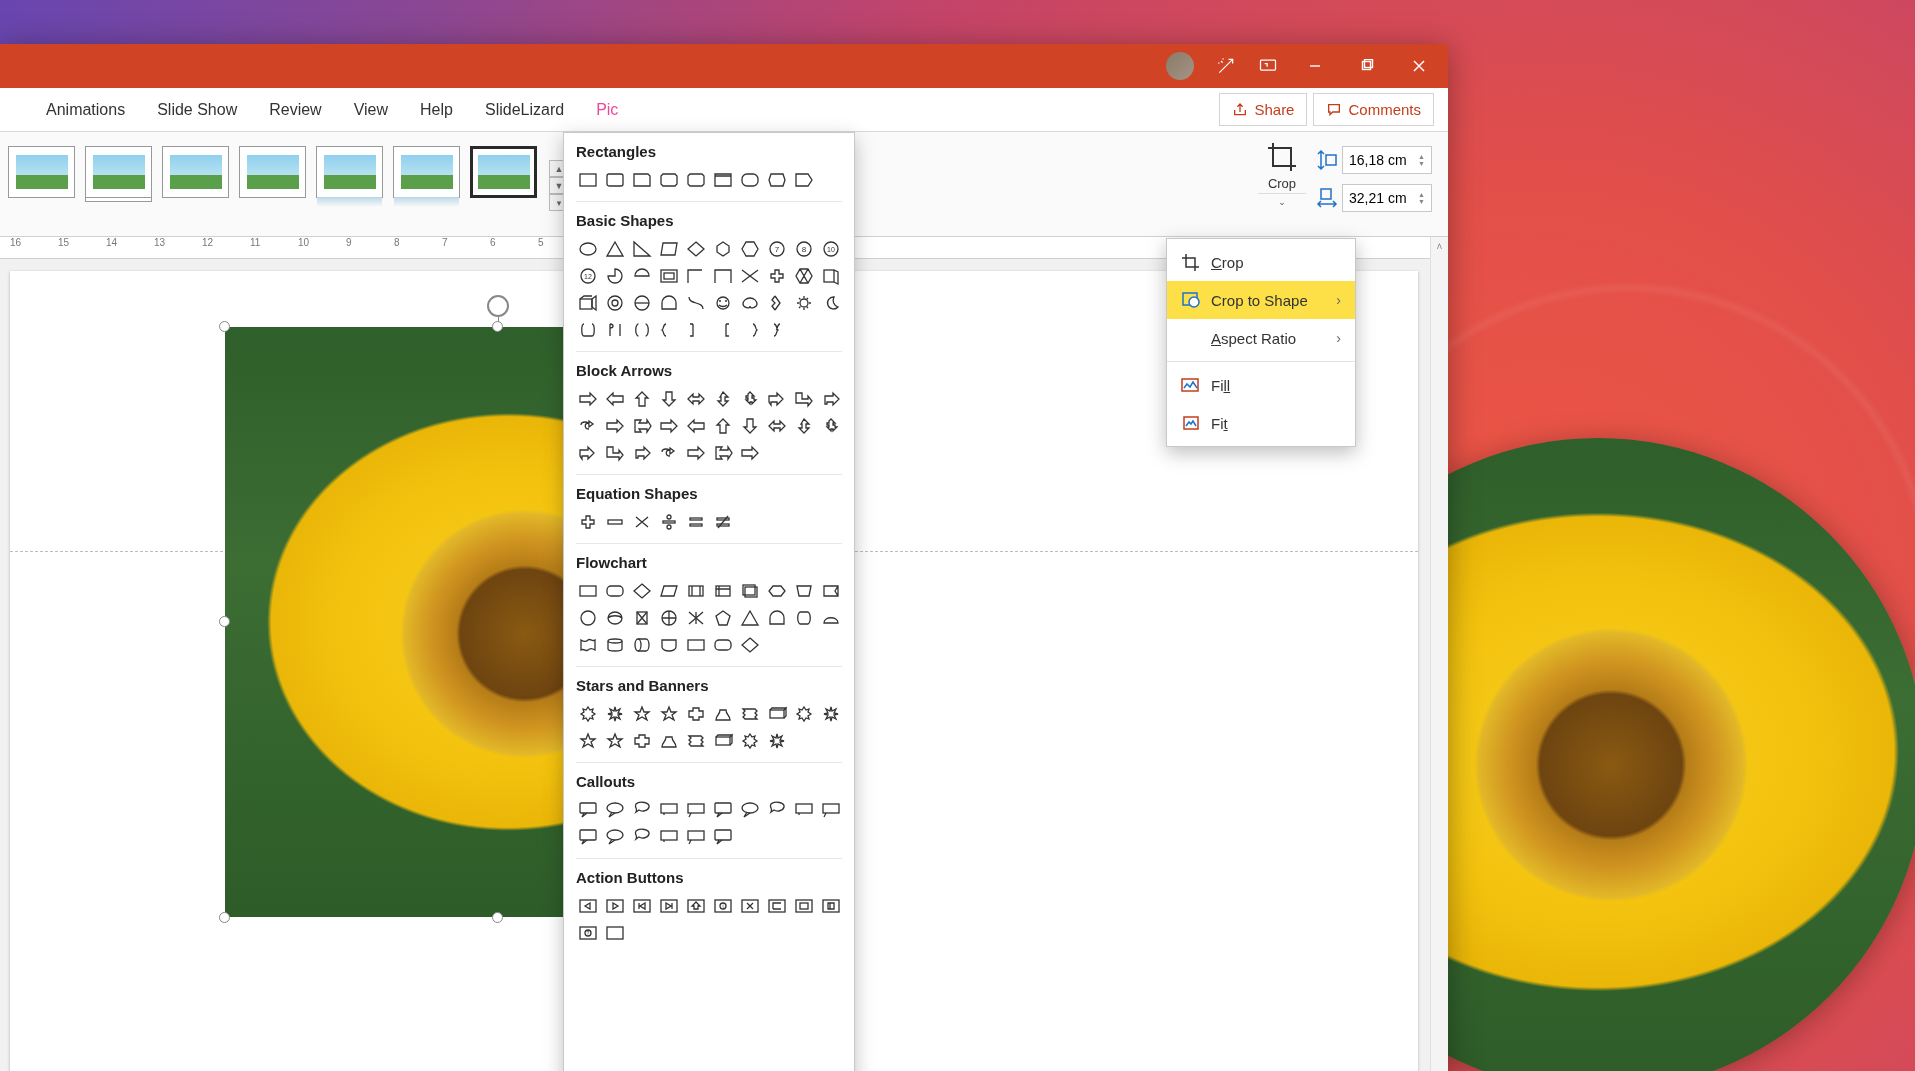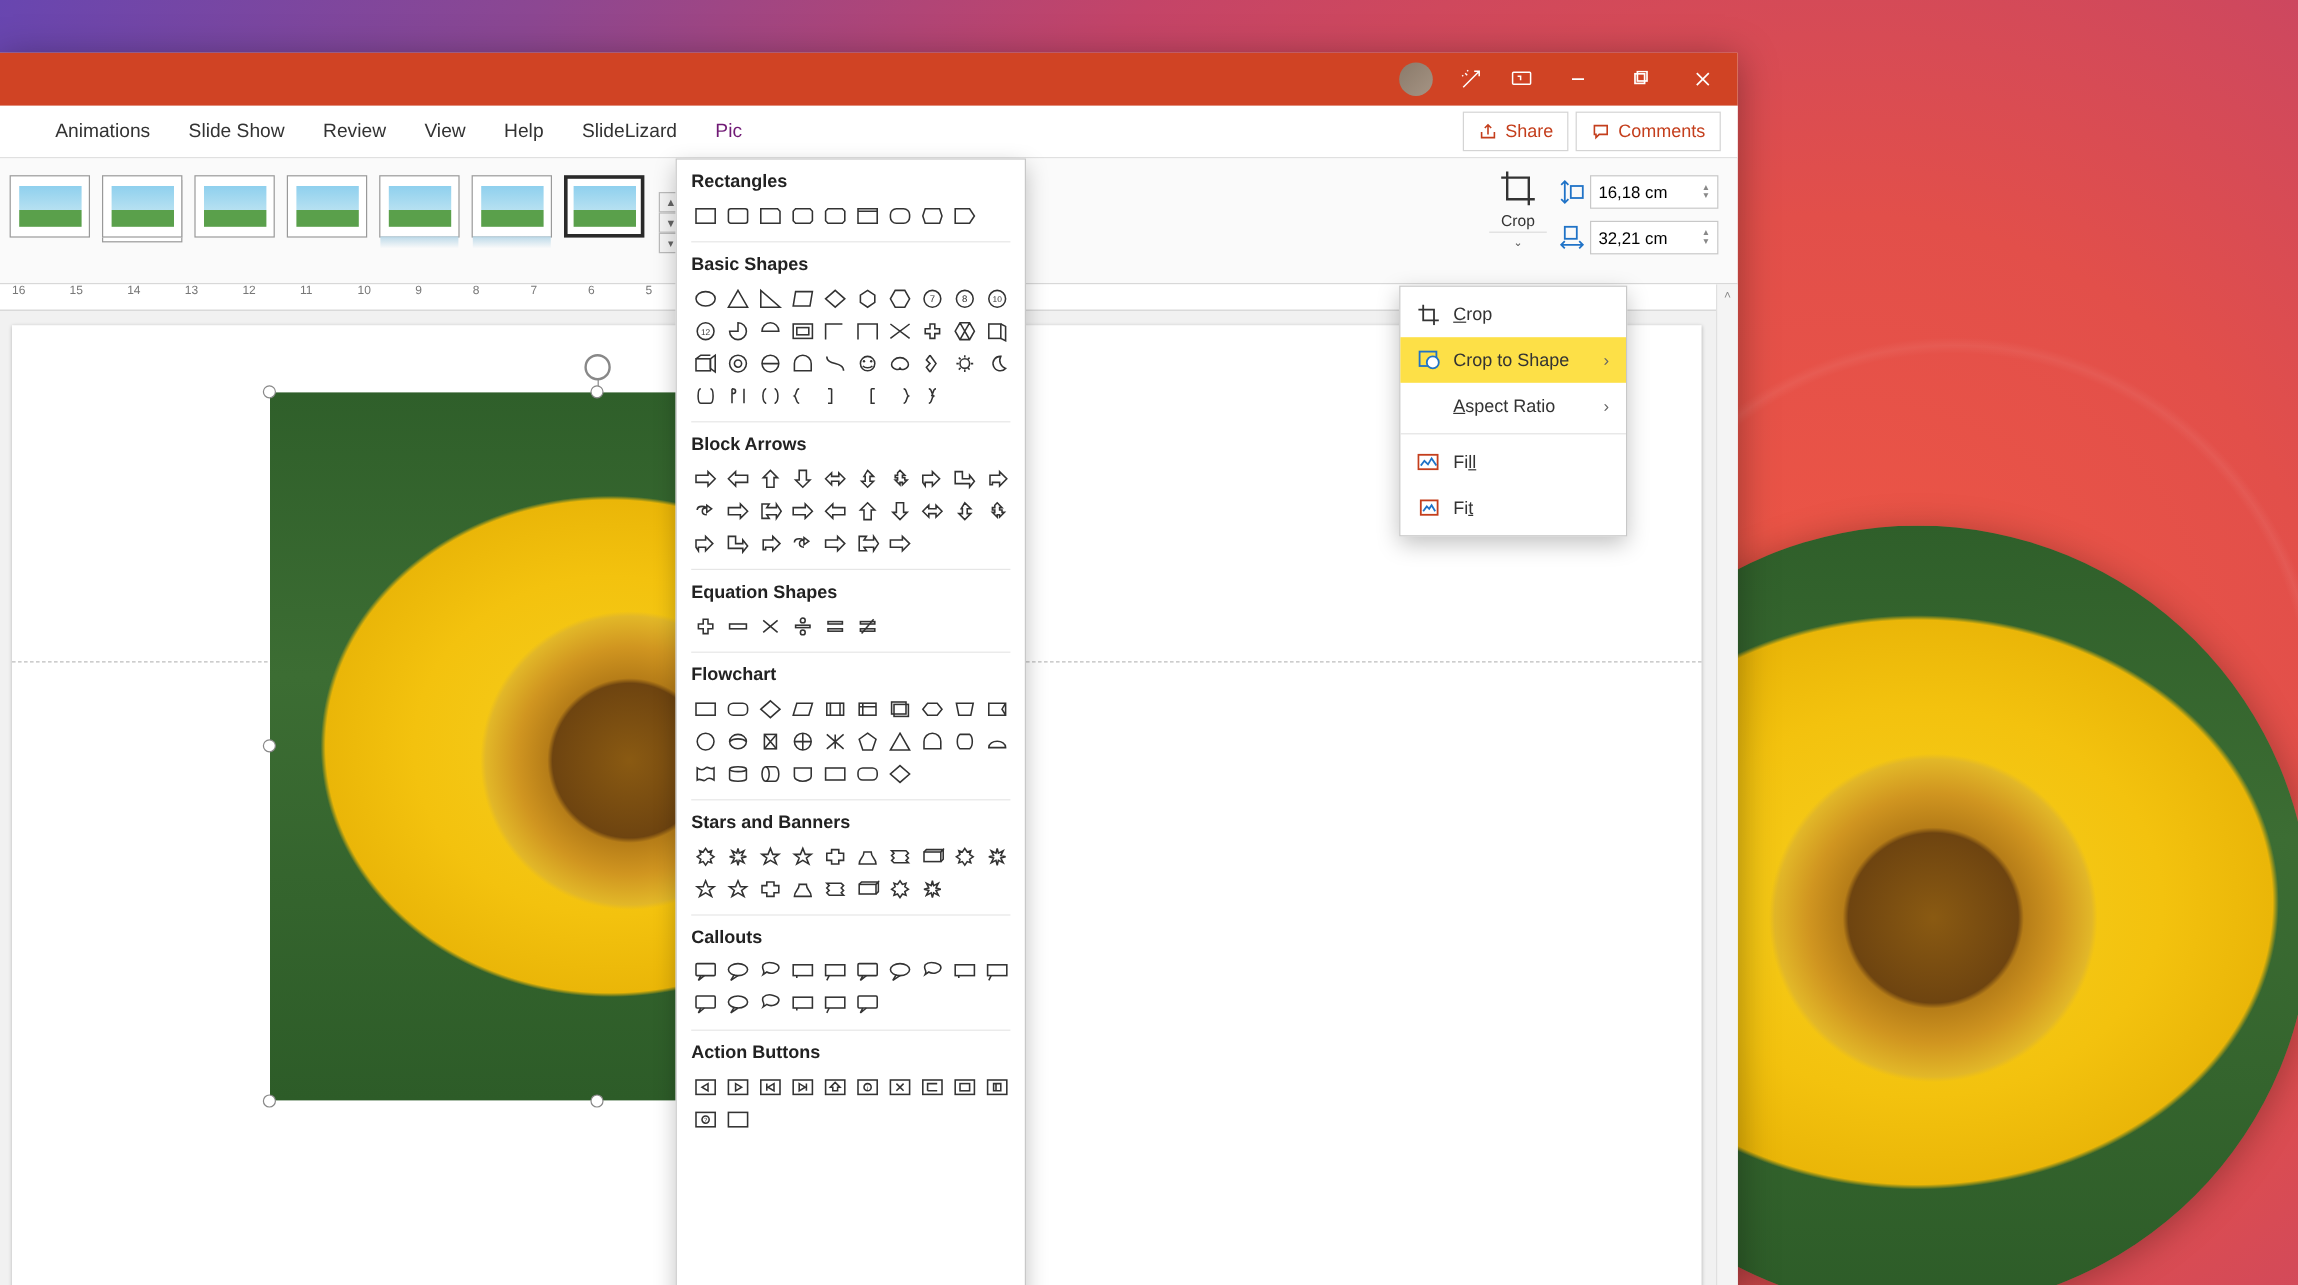--- a/index.html
+++ b/index.html
@@ -29,21 +29,21 @@
   .tb-btn svg { width:14px; height:14px; stroke:#fff; stroke-width:1.4; fill:none;}
   .avatar { width:28px; height:28px; border-radius:50%; background:linear-gradient(135deg,#8a7a6a,#a59484); margin-right:10px; }
   .magic-icon { width:40px; height:44px; display:flex;align-items:center;justify-content:center;}
 
   
   .tabstrip {
     height:44px; background:#fff; border-bottom:1px solid #d9d9d9;
     display:flex; align-items:center; padding:0 4px 0 30px; flex:0 0 44px;
   }
   .tab { padding:0 16px; height:44px; display:flex; align-items:center; font-size:16px; color:#333; cursor:pointer;}
-  .tab.active { color:#701a75;}
+  .tab.active { color:#ec4899;}
   .tabstrip .right-tools { margin-left:auto; display:flex; gap:6px; padding-right:10px;}
   .cmdbtn{ border:1px solid #d4d4d4; background:#fff; height:33px; padding:0 12px; display:flex; align-items:center; gap:6px; color:#c43e1c; font-size:15px; cursor:pointer;}
 
   
   .ribbon { height:105px; background:#fafafa; border-bottom:1px solid #d0d0d0; display:flex; position:relative; flex:0 0 105px;}
   .styles-gallery { display:flex; align-items:flex-start; padding:14px 8px 0 8px; gap:10px;}
   .style-thumb { width:67px; height:52px; background:#fff; border:1px solid #999; display:flex; align-items:center; justify-content:center; cursor:pointer;}
   .style-thumb.selected { border:3px solid #2a2a2a;}
   .style-thumb.db{ box-shadow: 0 4px 0 -1px #fff, 0 4px 0 0 #999;}
   .style-thumb.refl{ position:relative;}
@@ -56,21 +56,21 @@
   .picbtn .ico{width:20px;height:18px;}
   .ribbon .group-label{ position:absolute; bottom:4px; left:0; width:580px; text-align:center; font-size:13px; color:#6a6a6a;}
 
   .crop-group{ margin-left:auto; display:flex; align-items:flex-start; padding:8px 16px 0 8px; gap:10px;}
   .crop-main{ display:flex; flex-direction:column; align-items:center; width:48px;}
   .crop-main .cicon{ width:34px; height:34px;}
   .crop-main .lbl{ font-size:13px; color:#333; margin-top:2px;}
   .crop-main .dd{ font-size:9px; color:#555; margin-top:2px; width:48px; text-align:center; border-top:1px solid #ddd; padding-top:3px;}
   .size-col{ display:flex; flex-direction:column; gap:10px; margin-top:6px;}
   .sizerow{ display:flex; align-items:center; gap:4px; font-size:14px;}
-  .sizebox{ width:107px; height:28px; border:1px solid #c8c8c8; background:#fff; display:flex; align-items:center; padding:0 6px;}
+  .sizebox{ width:90px; height:28px; border:1px solid #c8c8c8; background:#fff; display:flex; align-items:center; padding:0 6px;}
   .sizebox .spin{ margin-left:auto; display:flex; flex-direction:column; font-size:7px; color:#888; line-height:7px;}
 
   
   .shapes-popup{
     position:absolute; left:563px; top:0; width:292px; height:980px;
     background:#fff; border:1px solid #c8c8c8; box-shadow:0 6px 18px rgba(0,0,0,.25);
     z-index:30; padding:10px 12px 6px 12px; overflow:hidden;
   }
   .shape-cat{ margin-bottom:10px; padding-bottom:10px; border-bottom:1px solid #e6e6e6;}
   .shape-cat:last-child{border-bottom:none;}

